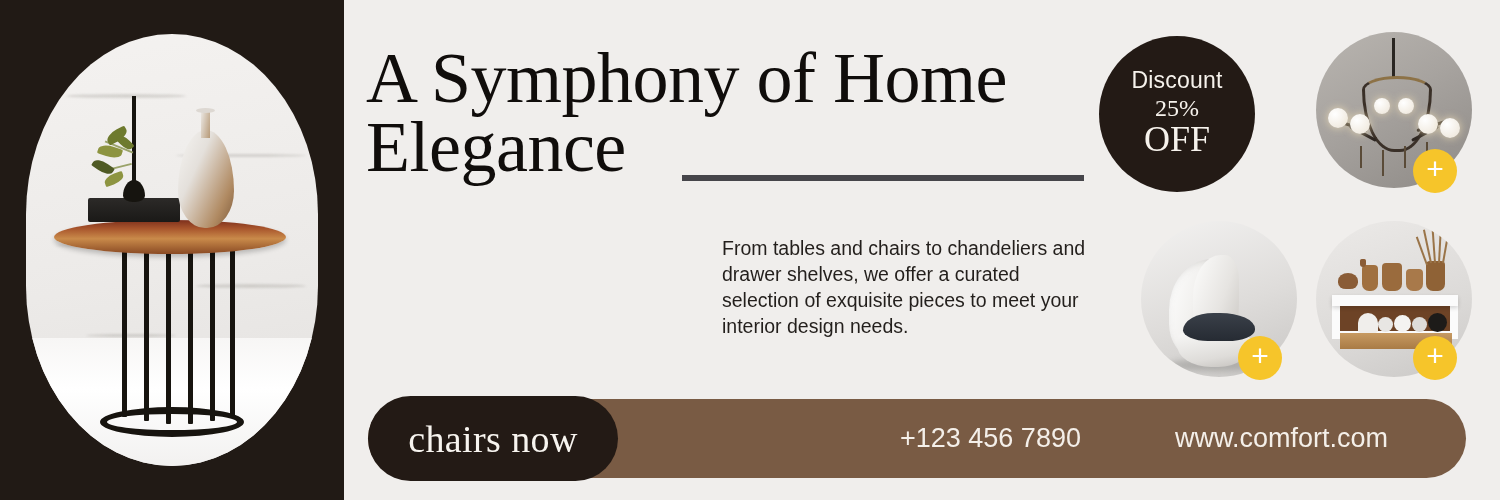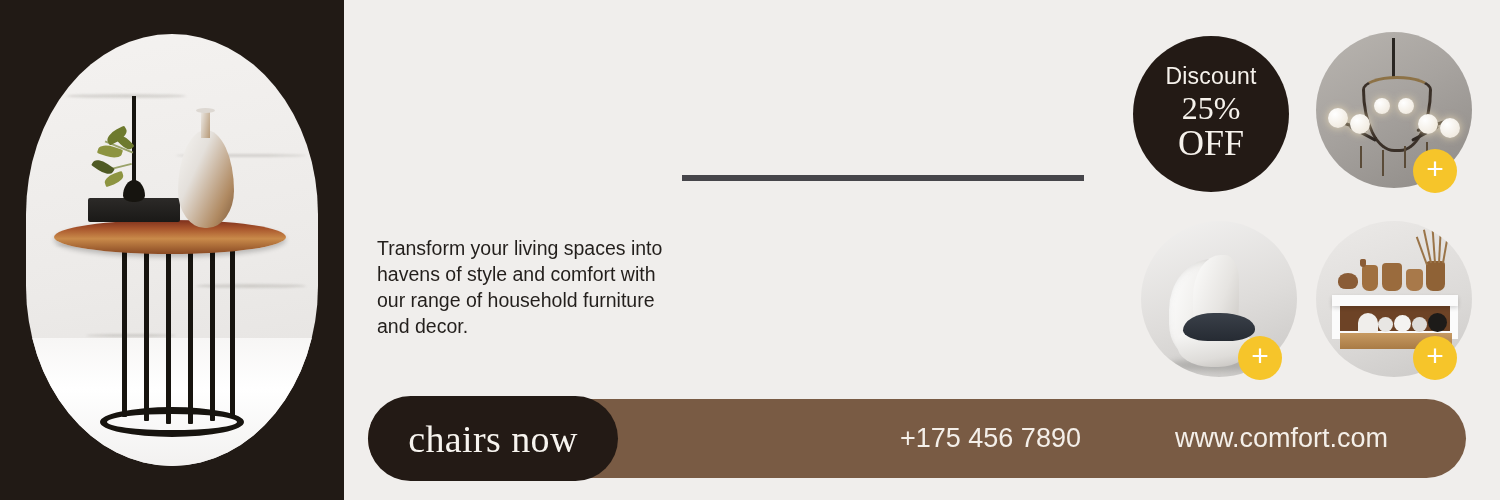--- a/index.html
+++ b/index.html
@@ -154,40 +154,40 @@
     font-size: 19.5px;
     line-height: 1.33;
     color: #231f1c;
   }
   .body-col.one { left: 377px; top: 236px; width: 310px; }
   .body-col.two { left: 722px; top: 236px; width: 370px; }
 
   
   .discount {
     position: absolute;
-    left: 1133px; top: 36px;
+    left: 1099px; top: 36px;
     width: 156px; height: 156px;
     border-radius: 50%;
     background: #231a15;
     color: #f6f2ec;
     display: flex;
     flex-direction: column;
     align-items: center;
     justify-content: center;
   }
   .discount .d-label {
     font-family: "Liberation Sans", sans-serif;
     font-size: 23px;
     letter-spacing: 0.2px;
     line-height: 1;
     margin-bottom: 4px;
   }
   .discount .d-pct {
     font-family: "Liberation Serif", serif;
-    font-size: 32px;
+    font-size: 24px;
     line-height: 1.04;
   }
   .discount .d-off {
     font-family: "Liberation Serif", serif;
     font-size: 36px;
     line-height: 1.04;
   }
 
   
   .thumb {
@@ -344,23 +344,27 @@
       <div class="leaf dark" style="left:66px; top:128px; width:22px; height:10px; transform:rotate(34deg);"></div>
       <div class="leaf alt" style="left:78px; top:140px; width:20px; height:10px; transform:rotate(-20deg);"></div>
       <div class="leaf" style="left:90px; top:104px; width:18px; height:9px;  transform:rotate(46deg);"></div>
 
       <div class="vase"></div>
       <div class="vase-neck"></div>
       <div class="vase-lip"></div>
     </div>
   </div>
 
+  <div class="headline">
+    <span>A Symphony of Home</span>
+    <span class="l2">Elegance</span>
+  </div>
   <div class="headline-rule"></div>
 
-  <div class="body-col one">Transform your living spaces into havens of style and comfort with our range of household furniture and decor.</div>
+  <div class="body-col two">From tables and chairs to chandeliers and drawer shelves, we offer a curated selection of exquisite pieces to meet your interior design needs.</div>
 
   <div class="discount">
     <div class="d-label">Discount</div>
     <div class="d-pct">25%</div>
     <div class="d-off">OFF</div>
   </div>
 
   <div class="thumb t1">
     <div class="ch-cord"></div>
     <div class="ch-body"></div>
@@ -413,16 +417,16 @@
     <div class="stick" style="left:122px; top:2px;  height:40px; transform:rotate(3deg);"></div>
     <div class="stick" style="left:126px; top:6px;  height:36px; transform:rotate(10deg);"></div>
     <div class="stick" style="left:110px; top:14px; height:30px; transform:rotate(-20deg);"></div>
   </div>
   <div class="plus-badge p3">+</div>
 
   <div class="bottom-bar"></div>
   <div class="order-pill">
     <span>chairs now</span>
   </div>
-  <div class="contact phone">+175 456 7890</div>
+  <div class="contact phone">+123 456 7890</div>
   <div class="contact website">www.comfort.com</div>
 
 </div>
 
 </body></html>

